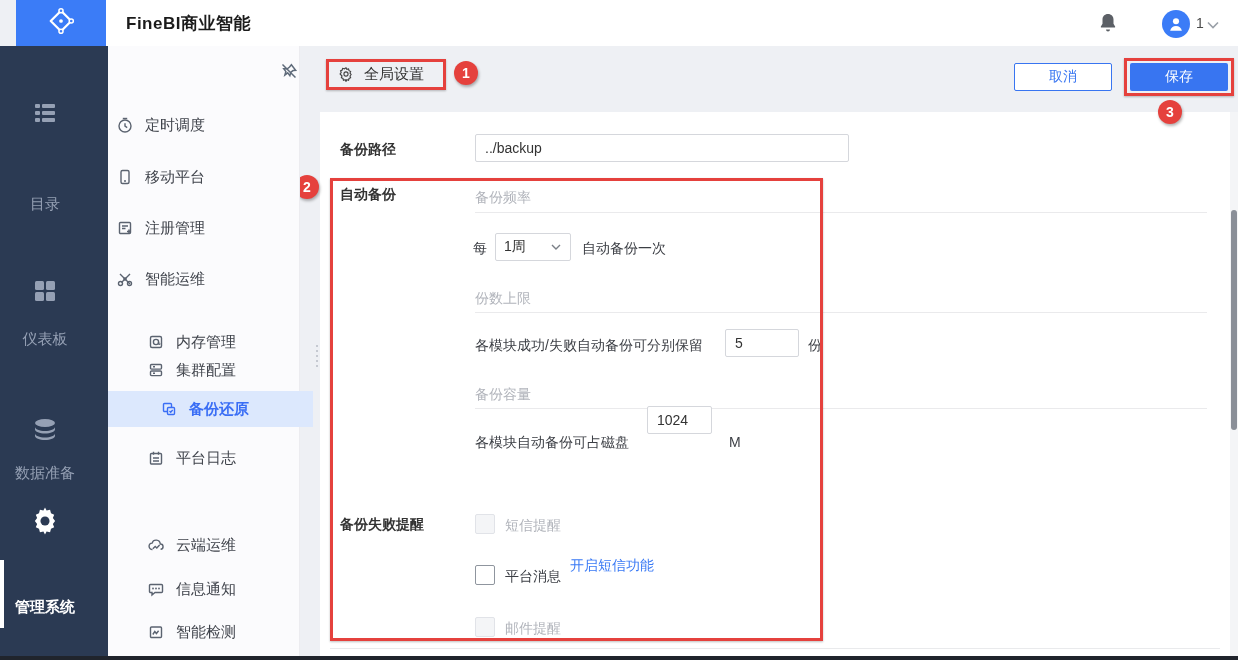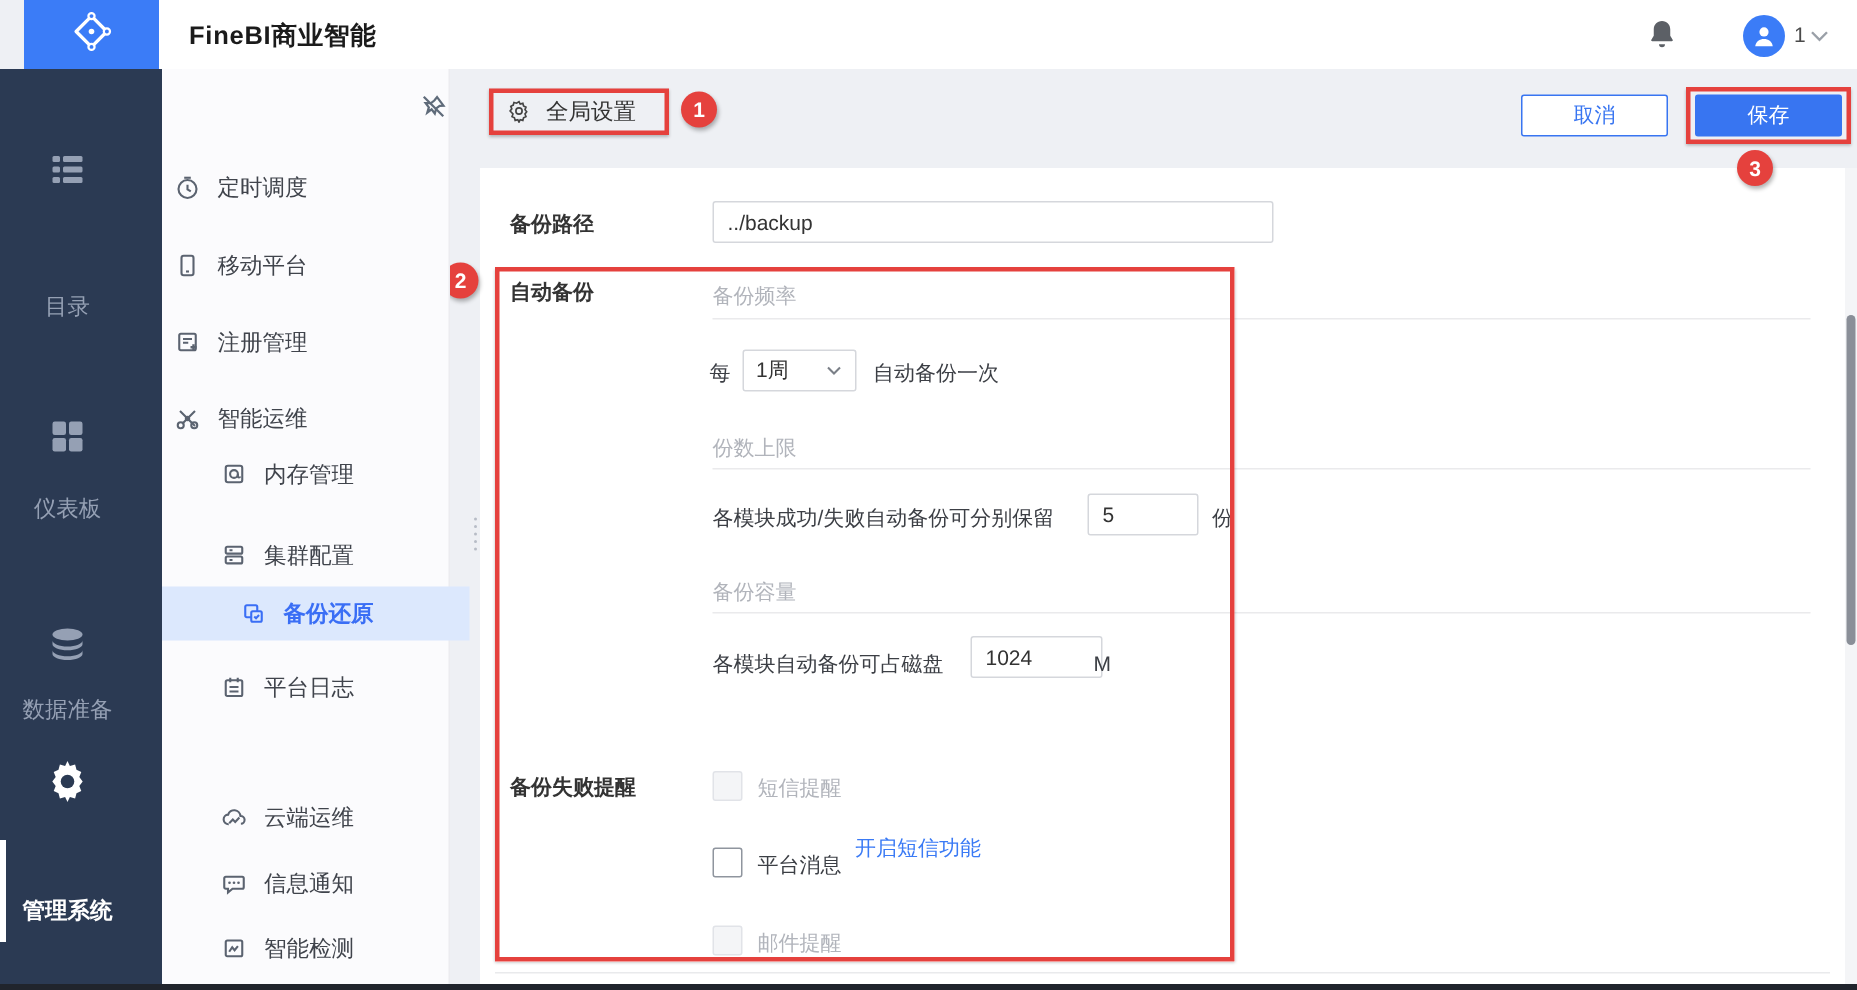--- a/index.html
+++ b/index.html
@@ -229,21 +229,21 @@
         <svg width="18" height="18" viewBox="0 0 18 18" fill="none" stroke-width="1.4">
           <path d="M5.5 12.5L14 4M4 4l10 10"></path>
           <circle cx="4.5" cy="13.5" r="2"></circle>
             <circle cx="13.5" cy="13.5" r="2"></circle>
             <circle cx="9" cy="9" r="1.1"></circle>
         </svg>
       </span>
       <span>智能运维</span>
     </div>
 
-    <div class="menu-item lvl2" style="top:252px;">
+    <div class="menu-item lvl2" style="top:278px;">
       <span class="mi-icon">
         <svg width="18" height="18" viewBox="0 0 18 18" fill="none" stroke-width="1.4">
           <rect x="3.5" y="3.5" width="11" height="11" rx="1.5"></rect>
           <circle cx="9" cy="9" r="2.6"></circle>
             <path d="M11.6 9v1.6c0 .9 1.4.9 1.4 0"></path>
         </svg>
       </span>
       <span>内存管理</span>
     </div>
 
@@ -364,21 +364,21 @@
   <div class="divider" style="top:312px;"></div>
 
   <div class="ftext" style="left:475px; top:337px;">各模块成功/失败自动备份可分别保留</div>
   <input class="tinput" style="left: 725px; top: 329px; width: 74px; height: 28px;" value="5">
   <div class="ftext" style="left:808px; top:337px;">份</div>
 
   <div class="gray-label" style="left:475px; top:386px;">备份容量</div>
   <div class="divider" style="top:408px;"></div>
 
   <div class="ftext" style="left:475px; top:434px;">各模块自动备份可占磁盘</div>
-  <input class="tinput" style="left: 647px; top: 424px; width: 88px; height: 28px;" value="1024">
+  <input class="tinput" style="left: 647px; top: 406px; width: 65px; height: 28px;" value="1024">
   <div class="ftext" style="left:729px; top:434px;">M</div>
 
   <div class="flabel" style="left:340px; top:516px;">备份失败提醒</div>
 
   <div class="checkbox disabled" style="left:475px; top:514px;"></div>
   <div class="gray-label" style="left:505px; top:517px;">短信提醒</div>
   <div class="flink" style="left:570px; top:517px;">开启短信功能</div>
 
   <div class="checkbox enabled" style="left:475px; top:565px;"></div>
   <div class="ftext" style="left:505px; top:568px;">平台消息</div>

